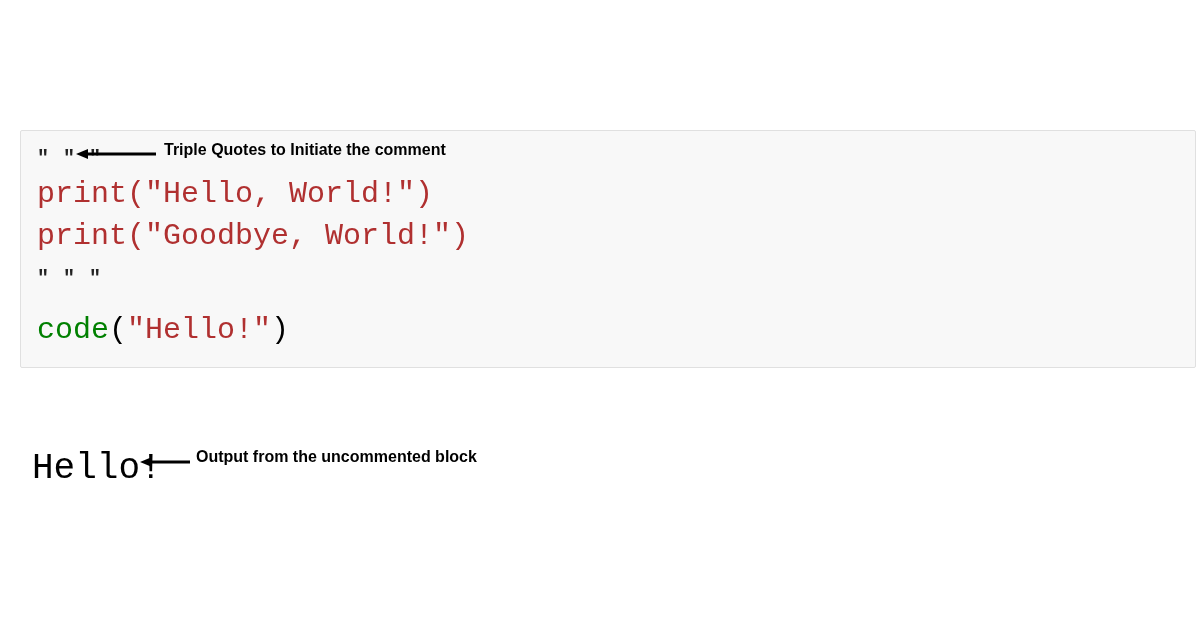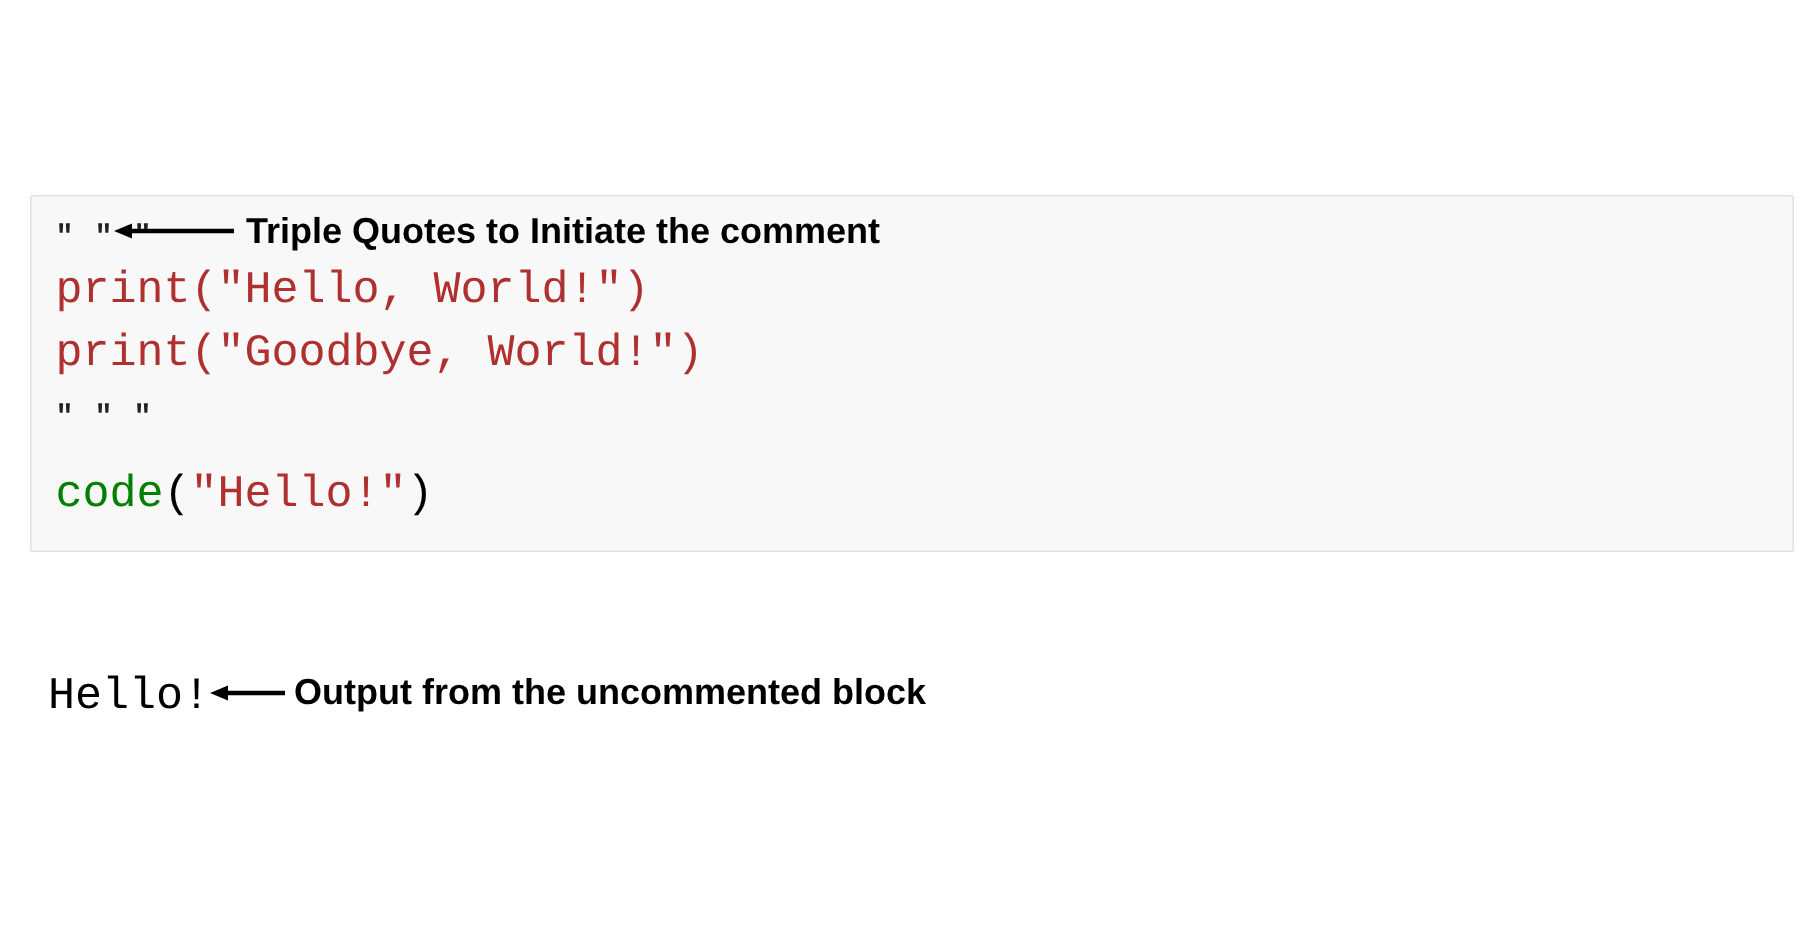--- a/index.html
+++ b/index.html
@@ -49,35 +49,35 @@
       margin-top: 16px;
     }
     .code-green .darkred {
       color: #b03030;
     }
     .output {
       position: absolute;
       top: 448px;
       left: 32px;
       font-family: "Courier New", Courier, monospace;
-      font-size: 30px;
+      font-size: 36px;
       color: #000;
     }
     .arrow-line {
       stroke: #000;
       stroke-width: 3;
       fill: none;
     }
     .arrow-head {
       fill: #000;
     }
     .annotation {
       position: absolute;
       font-family: Arial, Helvetica, sans-serif;
-      font-size: 24px;
+      font-size: 16px;
       font-weight: bold;
       color: #000;
     }
     .annotation-1 {
       top: 141px;
       left: 164px;
     }
     .annotation-2 {
       top: 448px;
       left: 196px;

